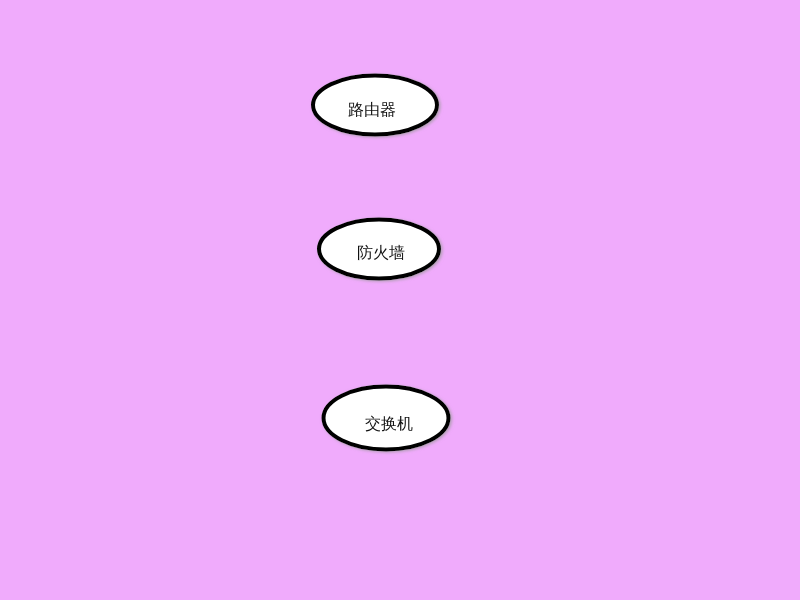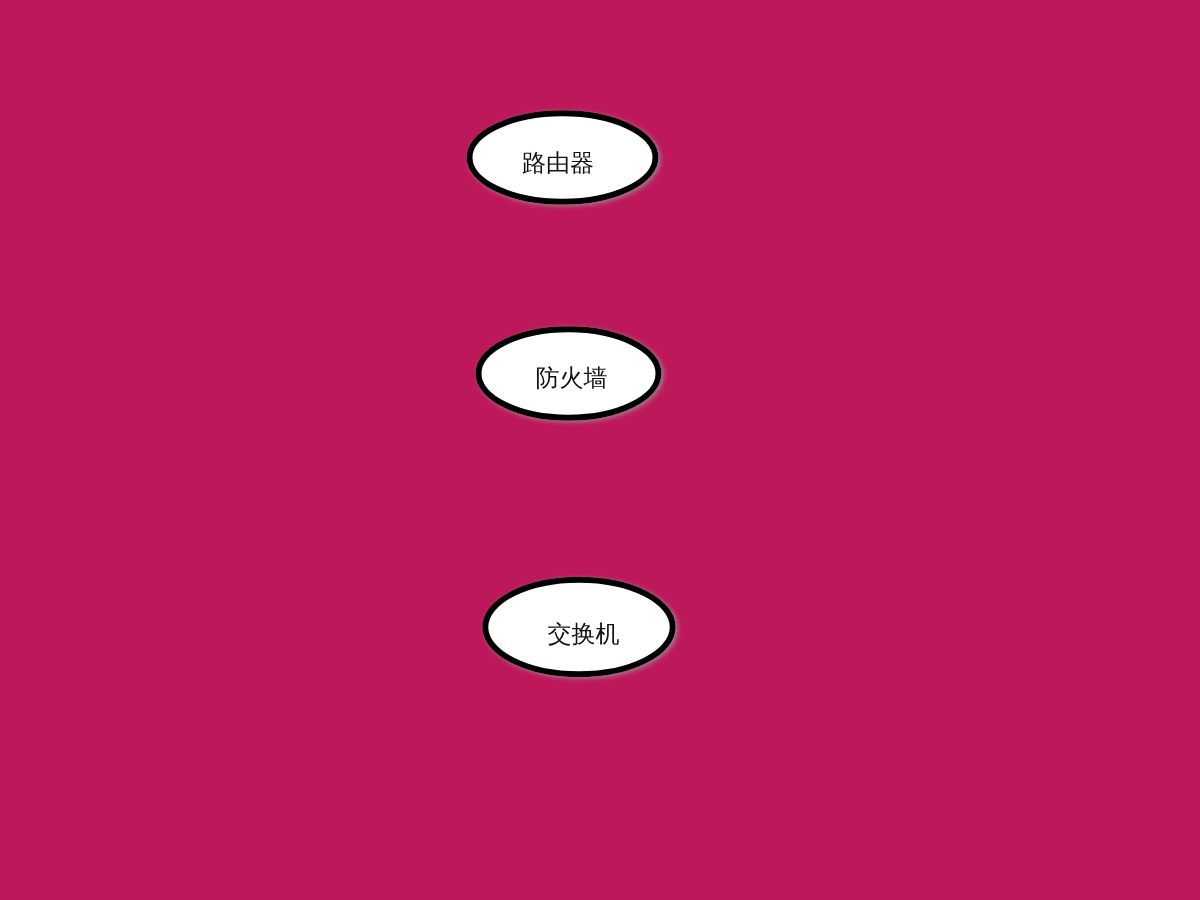--- a/index.html
+++ b/index.html
@@ -7,21 +7,21 @@
     padding: 0;
     background: #ffffff;
     width: 800px;
     height: 600px;
     overflow: hidden;
   }
   .canvas-wrap {
     position: relative;
     width: 800px;
     height: 600px;
-    background: #be185d;
+    background: #f0abfc;
   }
   svg text {
     font-family: "DejaVu Serif", "Liberation Serif", serif;
     font-size: 16px;
     fill: #111111;
   }
 </style>
 </head>
 <body>
 

